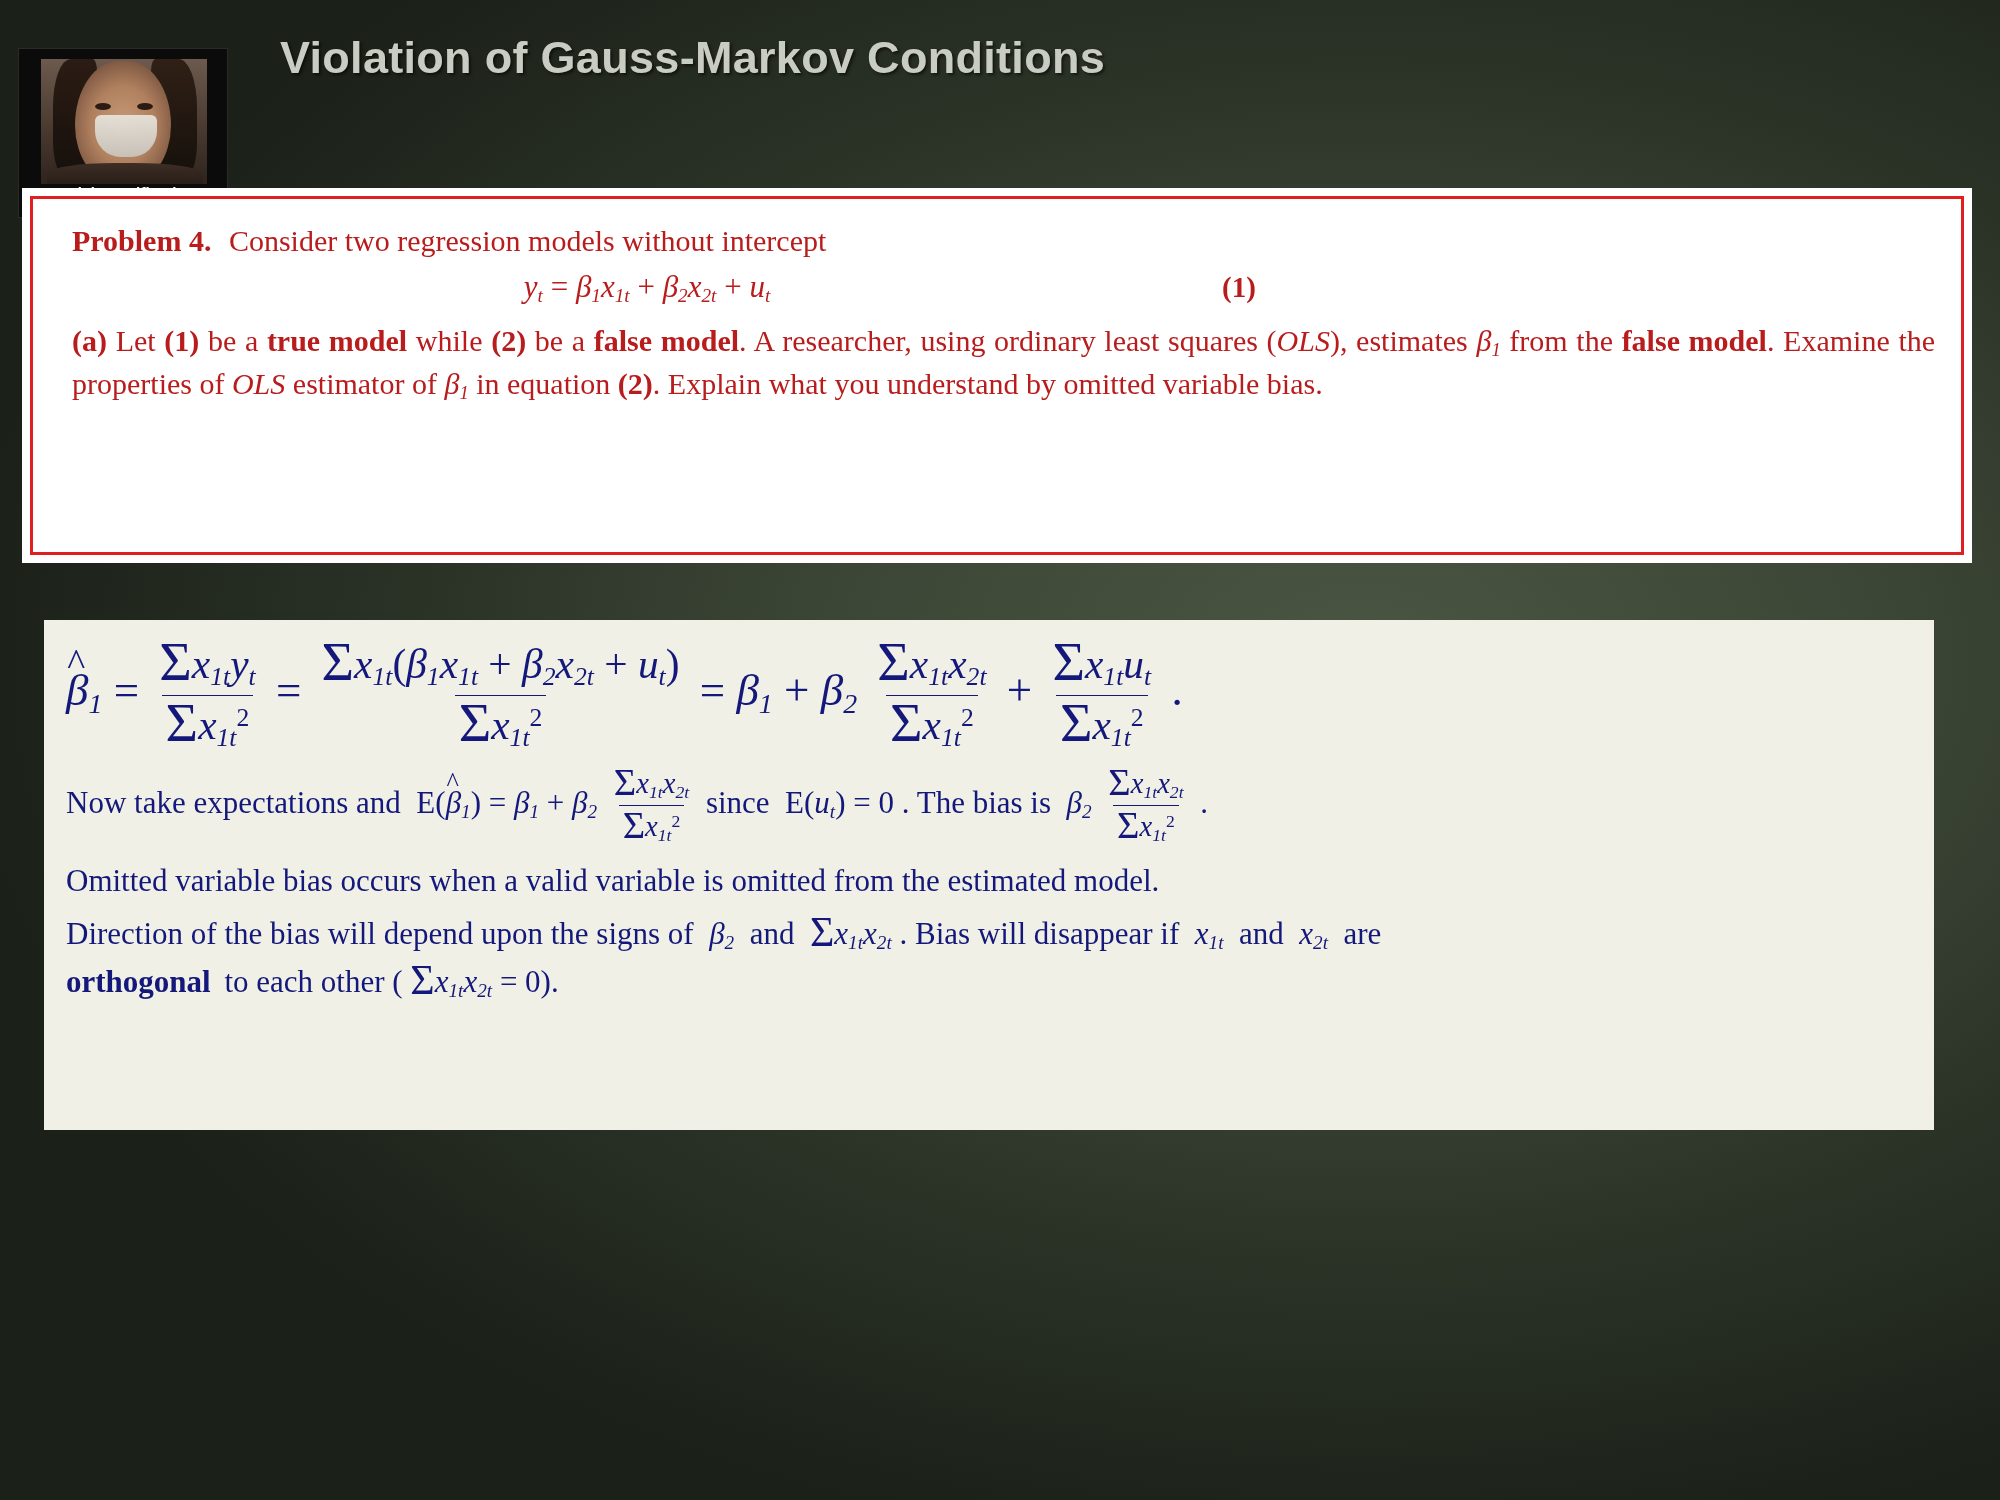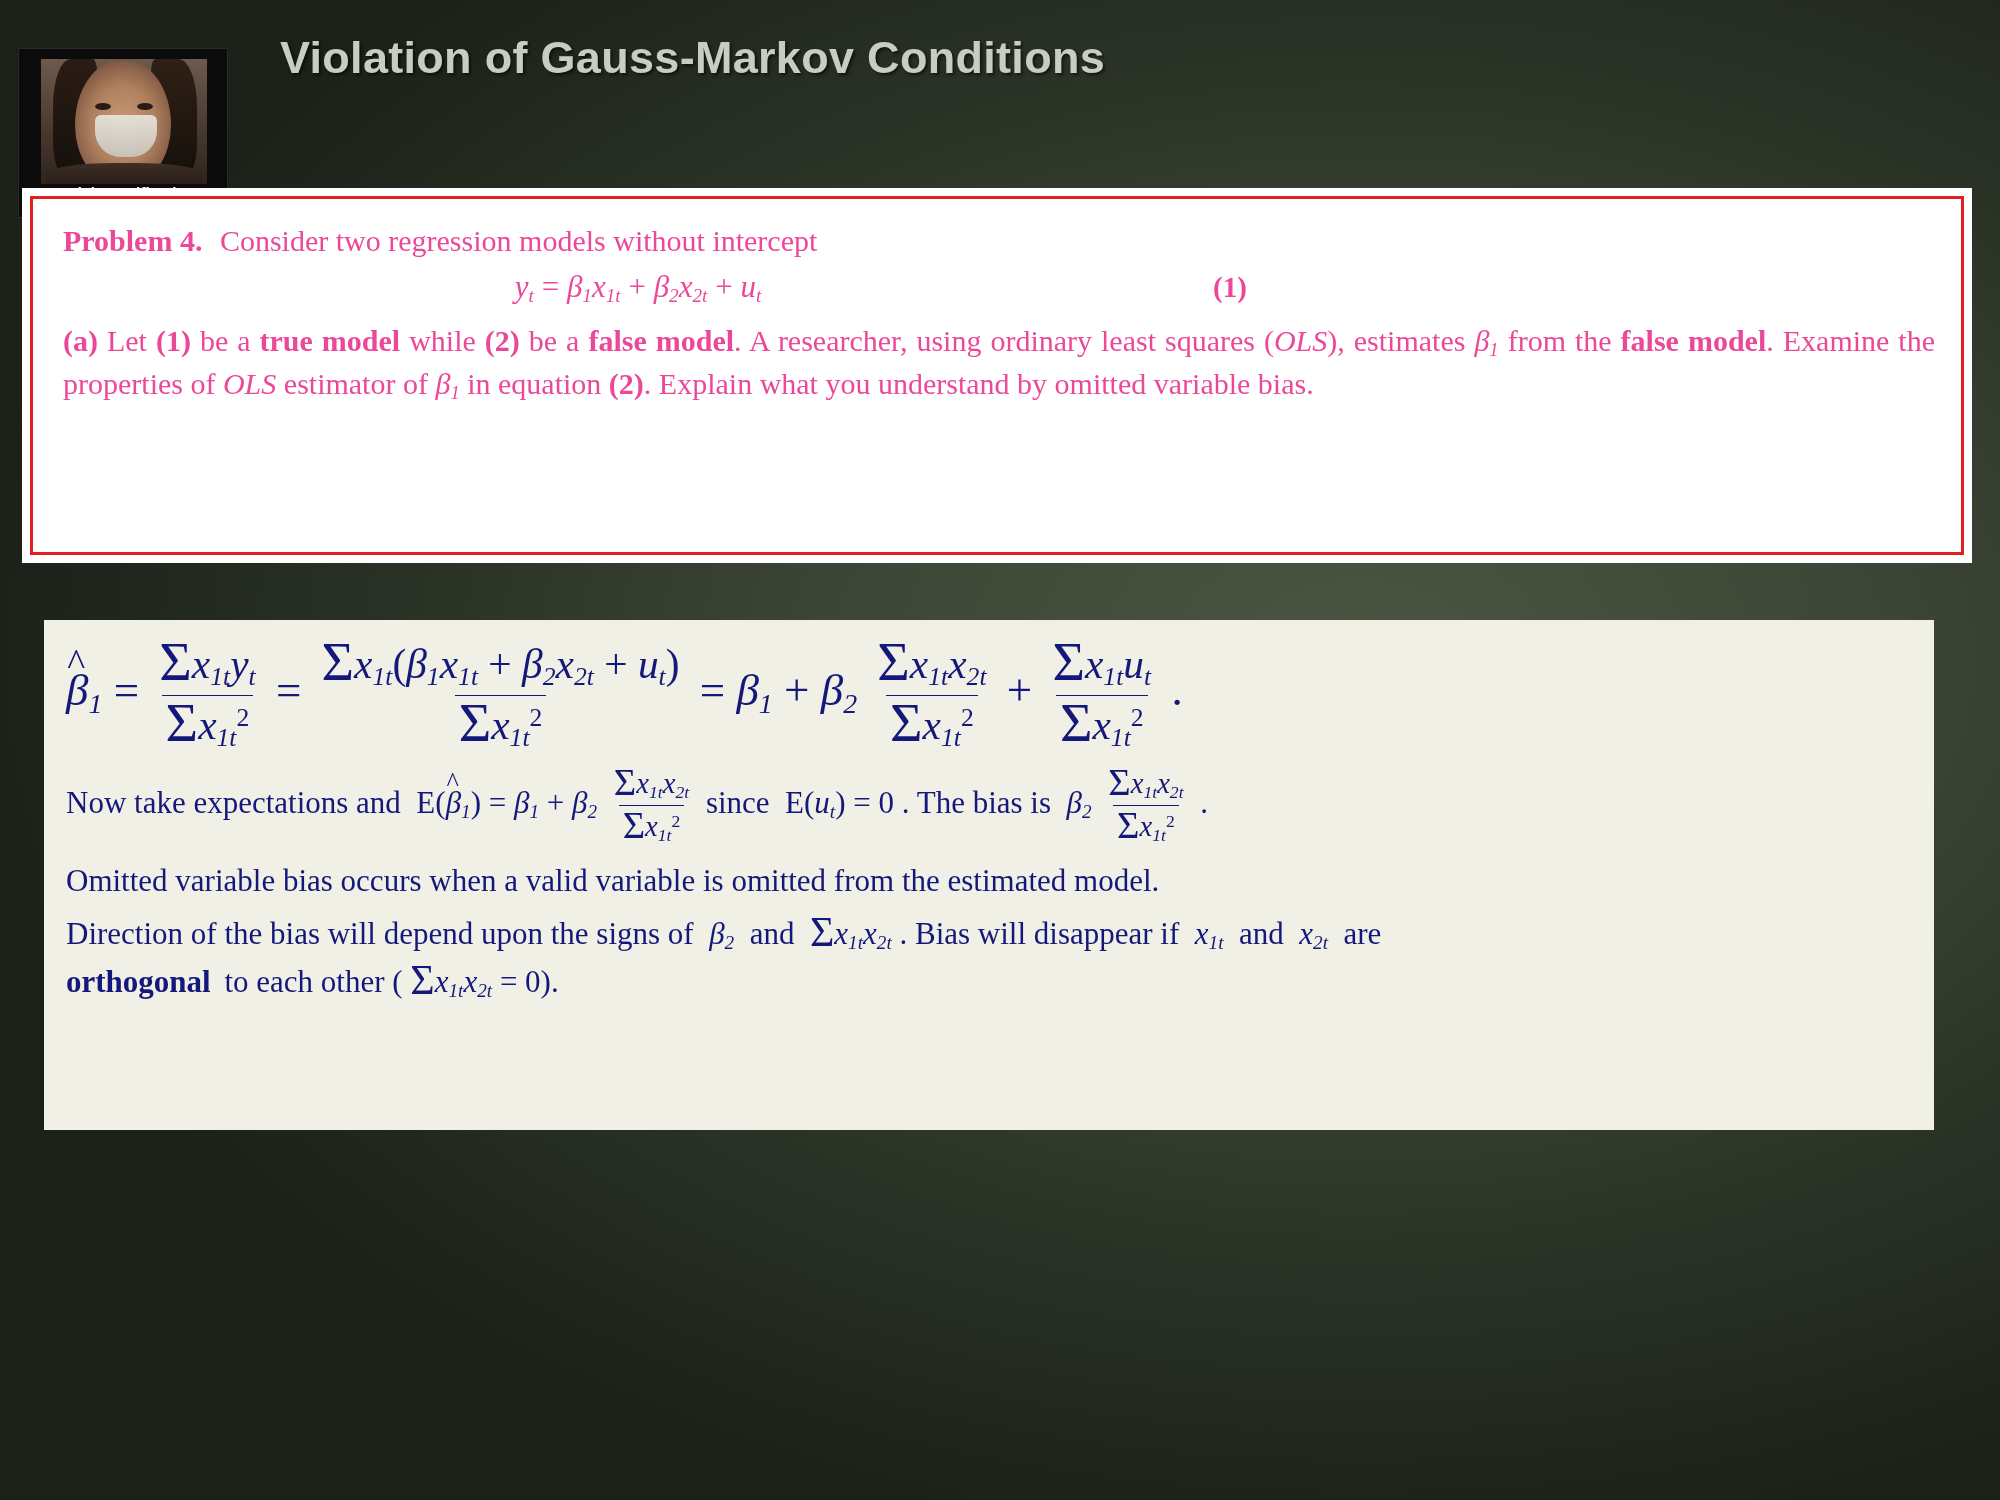--- a/index.html
+++ b/index.html
@@ -115,23 +115,23 @@
     height: 375px;
     background: #ffffff;
     padding: 8px;
     box-sizing: border-box;
   }
   #problem-inner {
     width: 100%;
     height: 100%;
     border: 3px solid #e02020;
     box-sizing: border-box;
-    padding: 22px 26px 10px 30px;
+    padding: 22px 26px 10px 39px;
     font-family: "Liberation Serif", serif;
-    color: #ec4899;
+    color: #b91c1c;
     font-size: 30px;
     line-height: 1.32;
   }
   .b { font-weight: bold; }
   .it { font-style: italic; }
   .mathvar { font-family: "Liberation Serif", serif; font-style: italic; }
   sub { font-size: .62em; vertical-align: -0.28em; font-style: italic; }
   sup { font-size: .62em; vertical-align: 0.5em; }
 
   .eq-row {

